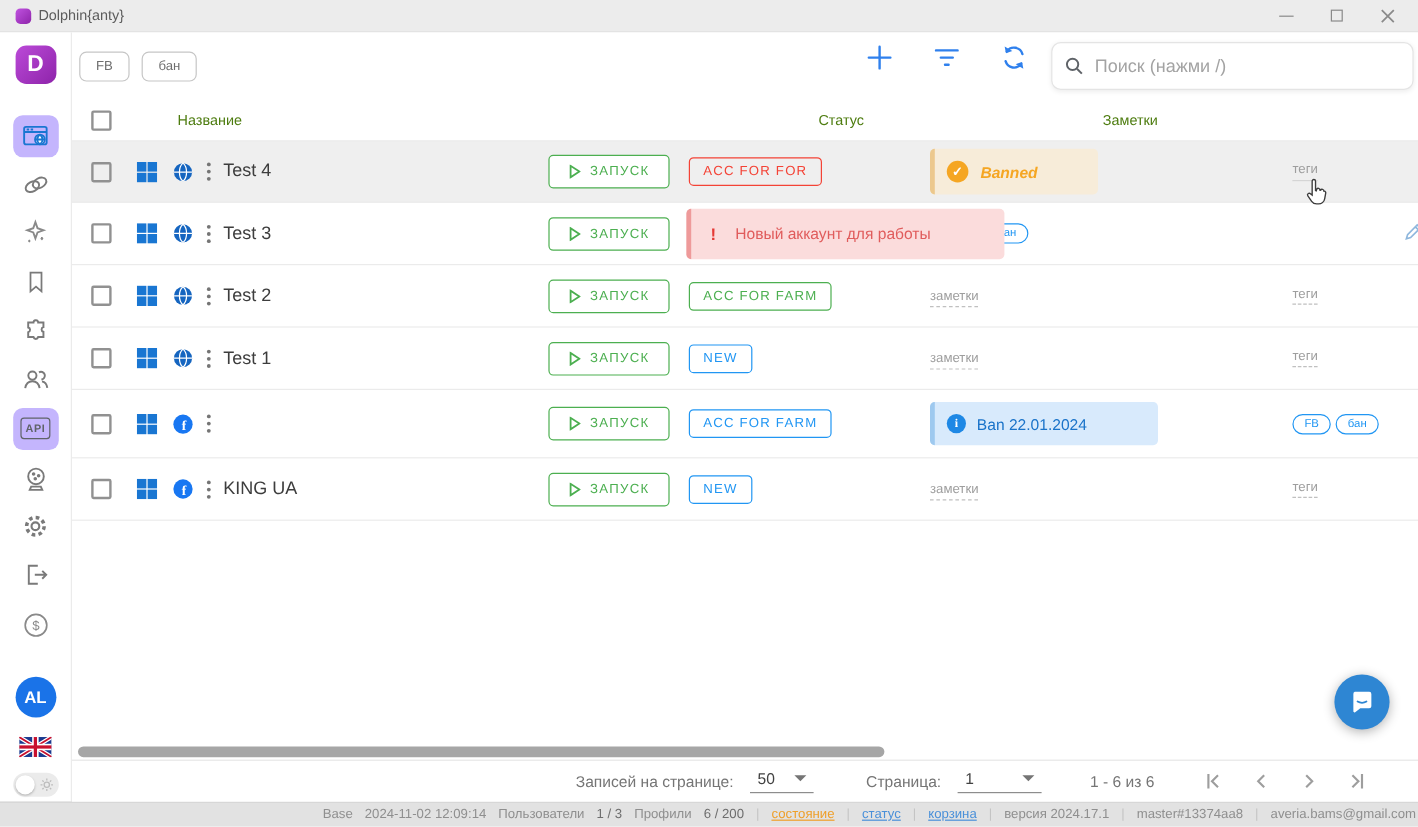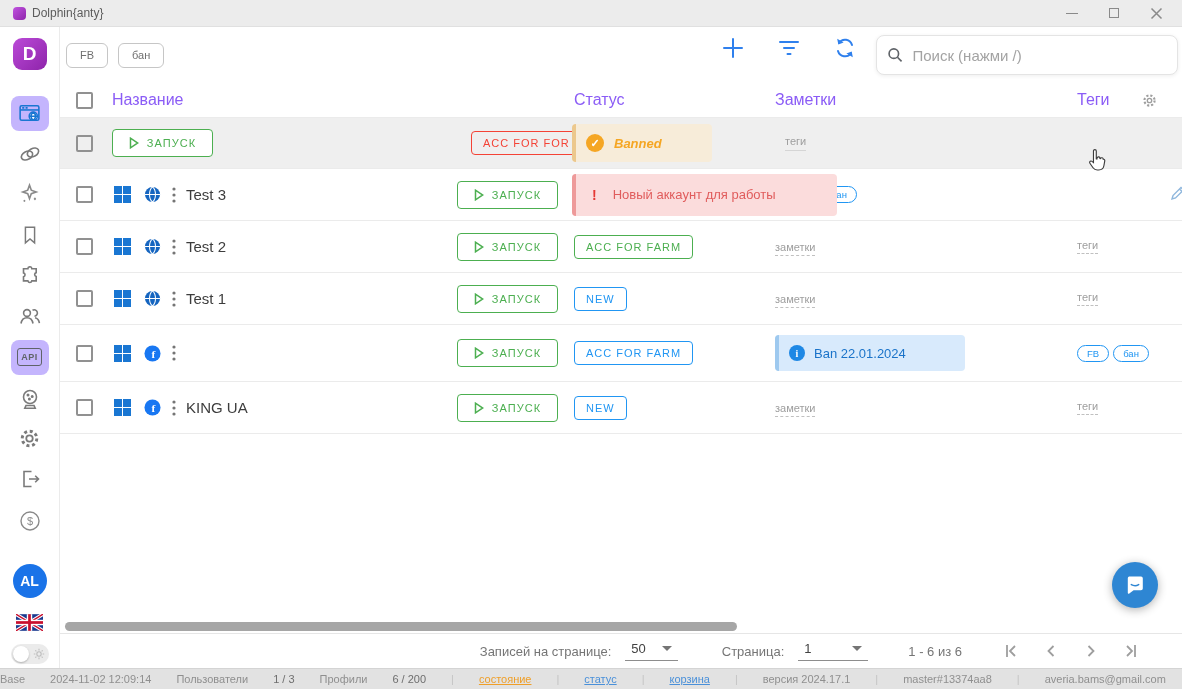--- a/index.html
+++ b/index.html
@@ -37,21 +37,21 @@
   .toolbar { height:56px; flex:0 0 auto; display:flex; align-items:center; padding-left:6px; }
   .chip { height:25px; border:1px solid #c6c6c6; border-radius:6px; background:#fff; color:#6f6f6f; font-size:11px; padding:0 13px; margin-right:10px; display:flex; align-items:center; cursor:pointer; }
   .tool-icons { margin-left:auto; display:flex; align-items:flex-start; }
   .tool-btn { width:26px; height:26px; display:flex; align-items:center; justify-content:center; cursor:pointer; }
   .search { width:302px; height:40px; margin:0 4px 0 18px; border:1px solid #e4e4e4; border-radius:8px; box-shadow:0 1px 4px rgba(0,0,0,.07); display:flex; align-items:center; padding:0 10px; gap:9px; background:#fff; }
   .search input { border:none; outline:none; font-size:15px; color:#444; width:100%; font-family:inherit; background:transparent; }
   .search input::placeholder { color:#a3a3a3; }
 
   
   .grid-row { display:grid; grid-template-columns:52px 345px 103px 203px 292px 78px 1fr; align-items:center; }
-  .thead { height:34px; flex:0 0 auto; font-size:16px; color:#8b5cf6; }
+  .thead { height:34px; flex:0 0 auto; font-size:12px; color:#4d7c0f;gap:36px; }
   .trow { height:52px; flex:0 0 auto; border-bottom:1px solid #ebebeb; position:relative; }
   .trow.first { border-top:1px solid #ebebeb; }
   .trow.hovered { background:#efefef; }
   .trow.tall { height:57px; }
   .cell-check { padding-left:16px; display:flex; align-items:center; }
   .checkbox { width:17px; height:17px; border:2px solid #919191; border-radius:2px; background:transparent; cursor:pointer; }
   .cell-name { display:flex; align-items:center; }
   .picon { margin-left:2px; display:flex; }
   .picon + .picon { margin-left:13px; }
   .kebab { margin-left:11px; display:flex; cursor:pointer; }
@@ -92,21 +92,21 @@
   
   .pagination { height:34px; flex:0 0 auto; display:flex; align-items:center; justify-content:flex-end; color:#757575; font-size:13px; padding-right:38px; }
   .pg-label { margin-right:14px; }
   .pg-select { display:flex; align-items:center; gap:16px; border-bottom:1px solid #8d8d8d; padding:0 6px 4px 6px; color:#424242; cursor:pointer; min-width:52px; justify-content:space-between; }
   .caret { width:0; height:0; border-left:5px solid transparent; border-right:5px solid transparent; border-top:5px solid #757575; }
   .pg-gap { width:44px; }
   .pg-range { margin:0 22px 0 40px; }
   .pg-btn { width:26px; height:26px; display:flex; align-items:center; justify-content:center; cursor:pointer; margin-left:14px; }
 
   
-  .statusbar { height:21px; flex:0 0 auto; background:#e2e2e2; border-top:1px solid #d4d4d4; display:flex; align-items:center; justify-content:space-between; font-size:11px; color:#8f8f8f; padding-right:16px; white-space:nowrap; }
+  .statusbar { height:21px; flex:0 0 auto; background:#e2e2e2; border-top:1px solid #d4d4d4; display:flex; align-items:center; justify-content:flex-end; font-size:11px; color:#8f8f8f; gap:10px; padding-right:2px; white-space:nowrap; }
   .sep { color:#c4c4c4; }
   .sb-link { text-decoration:underline; cursor:pointer; }
   .lk-orange { color:#ef9f29; }
   .lk-blue { color:#4a90d9; }
 
   
   .chat-fab { position:absolute; left:1112px; top:562px; width:46px; height:46px; border-radius:50%; background:#2e86d3; box-shadow:0 2px 10px rgba(0,0,0,.3); display:flex; align-items:center; justify-content:center; cursor:pointer; z-index:30; }
   .cursor-hand { position:absolute; left:1087px; top:147px; z-index:40; pointer-events:none; }
 </style>
 </head>
@@ -274,20 +274,44 @@
             <circle cx="12" cy="12" r="3.1"></circle>
               <circle cx="12" cy="12" r="7.2" stroke-width="3" stroke-dasharray="3 2.7"></circle>
           </svg>
         </div>
       </div>
 
       <div class="grid-row trow first hovered">
         <div class="cell-check">
             <span class="checkbox"></span>
           </div>
+        <div class="cell-name">
+          <span class="picon">
+              <svg width="17" height="17" viewBox="0 0 17 17">
+                <rect x="0" y="0" width="8" height="8" fill="#1976d2"></rect>
+                <rect x="9" y="0" width="8" height="8" fill="#1976d2"></rect>
+                <rect x="0" y="9" width="8" height="8" fill="#1976d2"></rect>
+                <rect x="9" y="9" width="8" height="8" fill="#1976d2"></rect>
+              </svg>
+            </span>
+          <span class="picon">
+              <svg width="17" height="17" viewBox="0 0 18 18">
+                <circle cx="9" cy="9" r="8" fill="#1565c0"></circle>
+                <path d="M1 9h16M9 1c-4.2 3.5-4.2 12.5 0 16M9 1c4.2 3.5 4.2 12.5 0 16" stroke="#fff" stroke-width="1.1" fill="none"></path>
+              </svg>
+            </span>
+          <span class="kebab">
+              <svg width="4" height="16" viewBox="0 0 4 16">
+                <circle cx="2" cy="2" r="1.6" fill="#757575"></circle>
+                <circle cx="2" cy="8" r="1.6" fill="#757575"></circle>
+                <circle cx="2" cy="14" r="1.6" fill="#757575"></circle>
+              </svg>
+            </span>
+          <span class="pname">Test 4</span>
+        </div>
         <div>
             <button class="launch">
               <svg width="10" height="12" viewBox="0 0 10 12" fill="none" stroke="#4caf50" stroke-width="1.5">
                 <path d="M1.5 1.2v9.6l7.3-4.8z"></path>
               </svg>
               <span>ЗАПУСК</span>
             </button>
           </div>
         <div class="cell-status"><span class="badge st-red">ACC FOR FOR</span></div>
         <div class="cell-notes">

